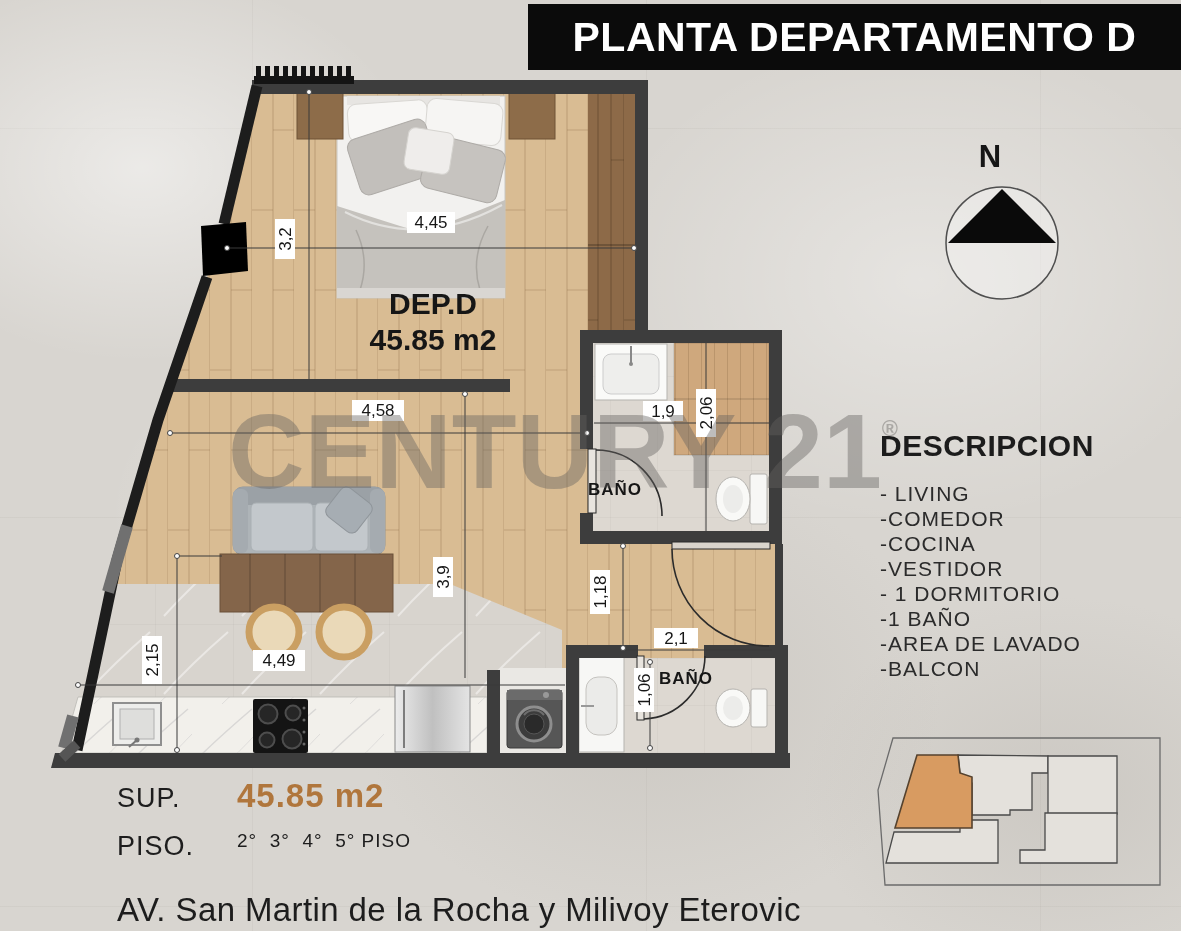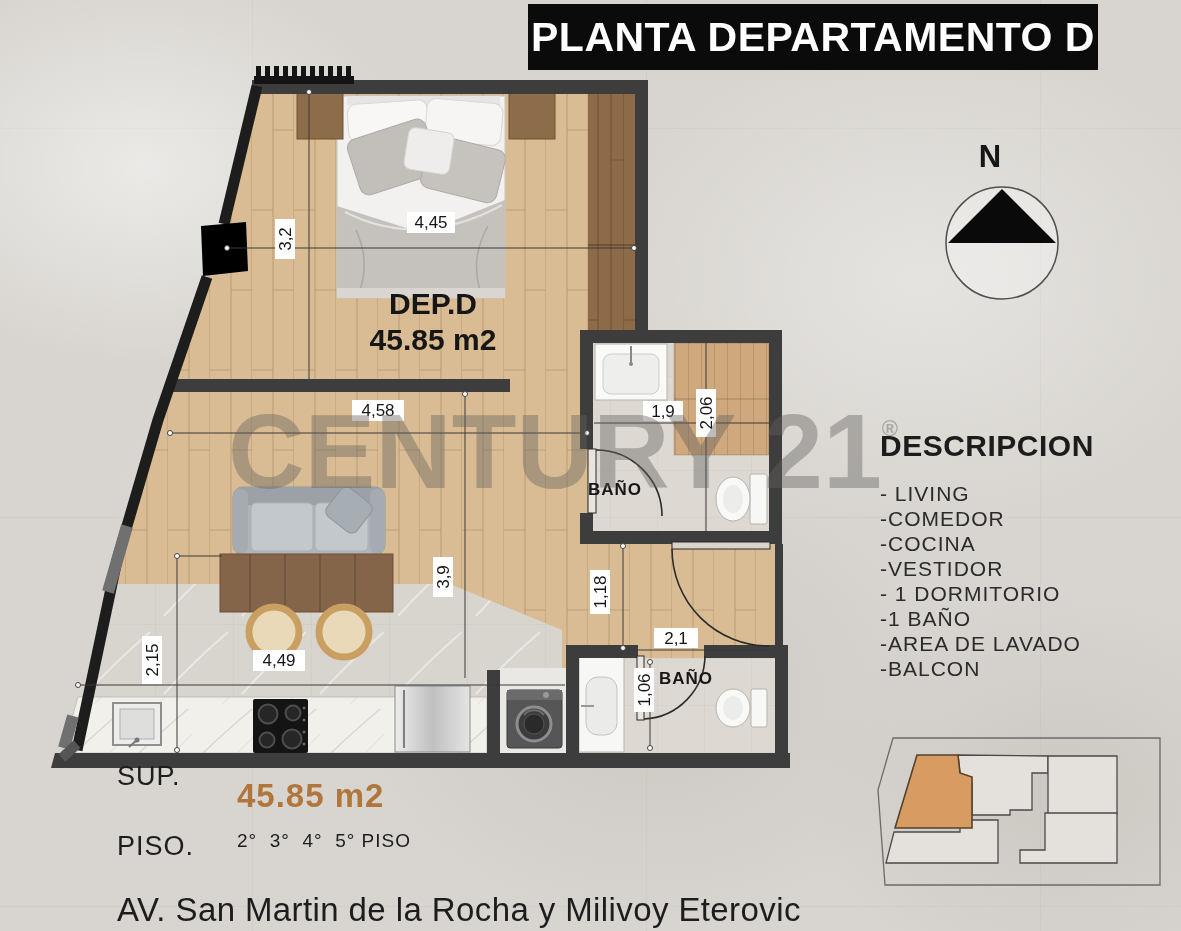--- a/index.html
+++ b/index.html
@@ -13,21 +13,21 @@
       radial-gradient(500px 380px at 78% 30%, rgba(255,255,255,.35), transparent 65%),
       radial-gradient(450px 350px at 55% 75%, rgba(172,167,159,.28), transparent 65%),
       radial-gradient(380px 280px at 30% 55%, rgba(255,255,255,.30), transparent 65%),
       radial-gradient(400px 300px at 90% 85%, rgba(168,163,155,.25), transparent 65%),
       linear-gradient(rgba(90,85,78,.05) 1px, transparent 1px),
       linear-gradient(90deg, rgba(90,85,78,.05) 1px, transparent 1px);
     background-size:auto,auto,auto,auto,auto,100% 389px,394px 100%;
     background-position:0 0,0 0,0 0,0 0,0 0,0 128px,252px 0;
   }
   .banner {
-    position:absolute; left:528px; top:4px; width:570px; height:66px;
+    position:absolute; left:528px; top:4px; width:653px; height:66px;
     background:#0b0b0b; display:flex; align-items:center; justify-content:center;
   }
   .banner-title { color:#fff; font-size:41px; font-weight:bold; letter-spacing:.5px; white-space:nowrap; }
   .plan-svg { position:absolute; left:0; top:0; width:1181px; height:931px; font-family:"Liberation Sans", sans-serif; }
   .watermark {
     position:absolute; left:228px; top:398px; z-index:5; white-space:nowrap;
     font-size:106px; font-weight:bold; line-height:1; color:rgba(100,98,95,.42);
     pointer-events:none;
   }
   .watermark .reg { font-size:22px; font-weight:bold; vertical-align:52px; }
@@ -346,19 +346,19 @@
       <div class="description-item">-COMEDOR</div>
       <div class="description-item">-COCINA</div>
       <div class="description-item">-VESTIDOR</div>
       <div class="description-item">- 1 DORMITORIO</div>
       <div class="description-item">-1 BAÑO</div>
       <div class="description-item">-AREA DE LAVADO</div>
       <div class="description-item">-BALCON</div>
     </div>
   </div>
 
-  <div class="sum-label" style="left:117px; top:761px;">SUP.</div>
+  <div class="sum-label" style="left:117px; top:783px;">SUP.</div>
   <div class="sup-value">45.85 m2</div>
   <div class="sum-label" style="left:117px; top:831px;text-align:right;">PISO.</div>
   <div class="piso-value">2°  3°  4°  5° PISO</div>
   <div class="address">AV. San Martin de la Rocha y Milivoy Eterovic</div>
 
 </div>
 
 </body></html>

